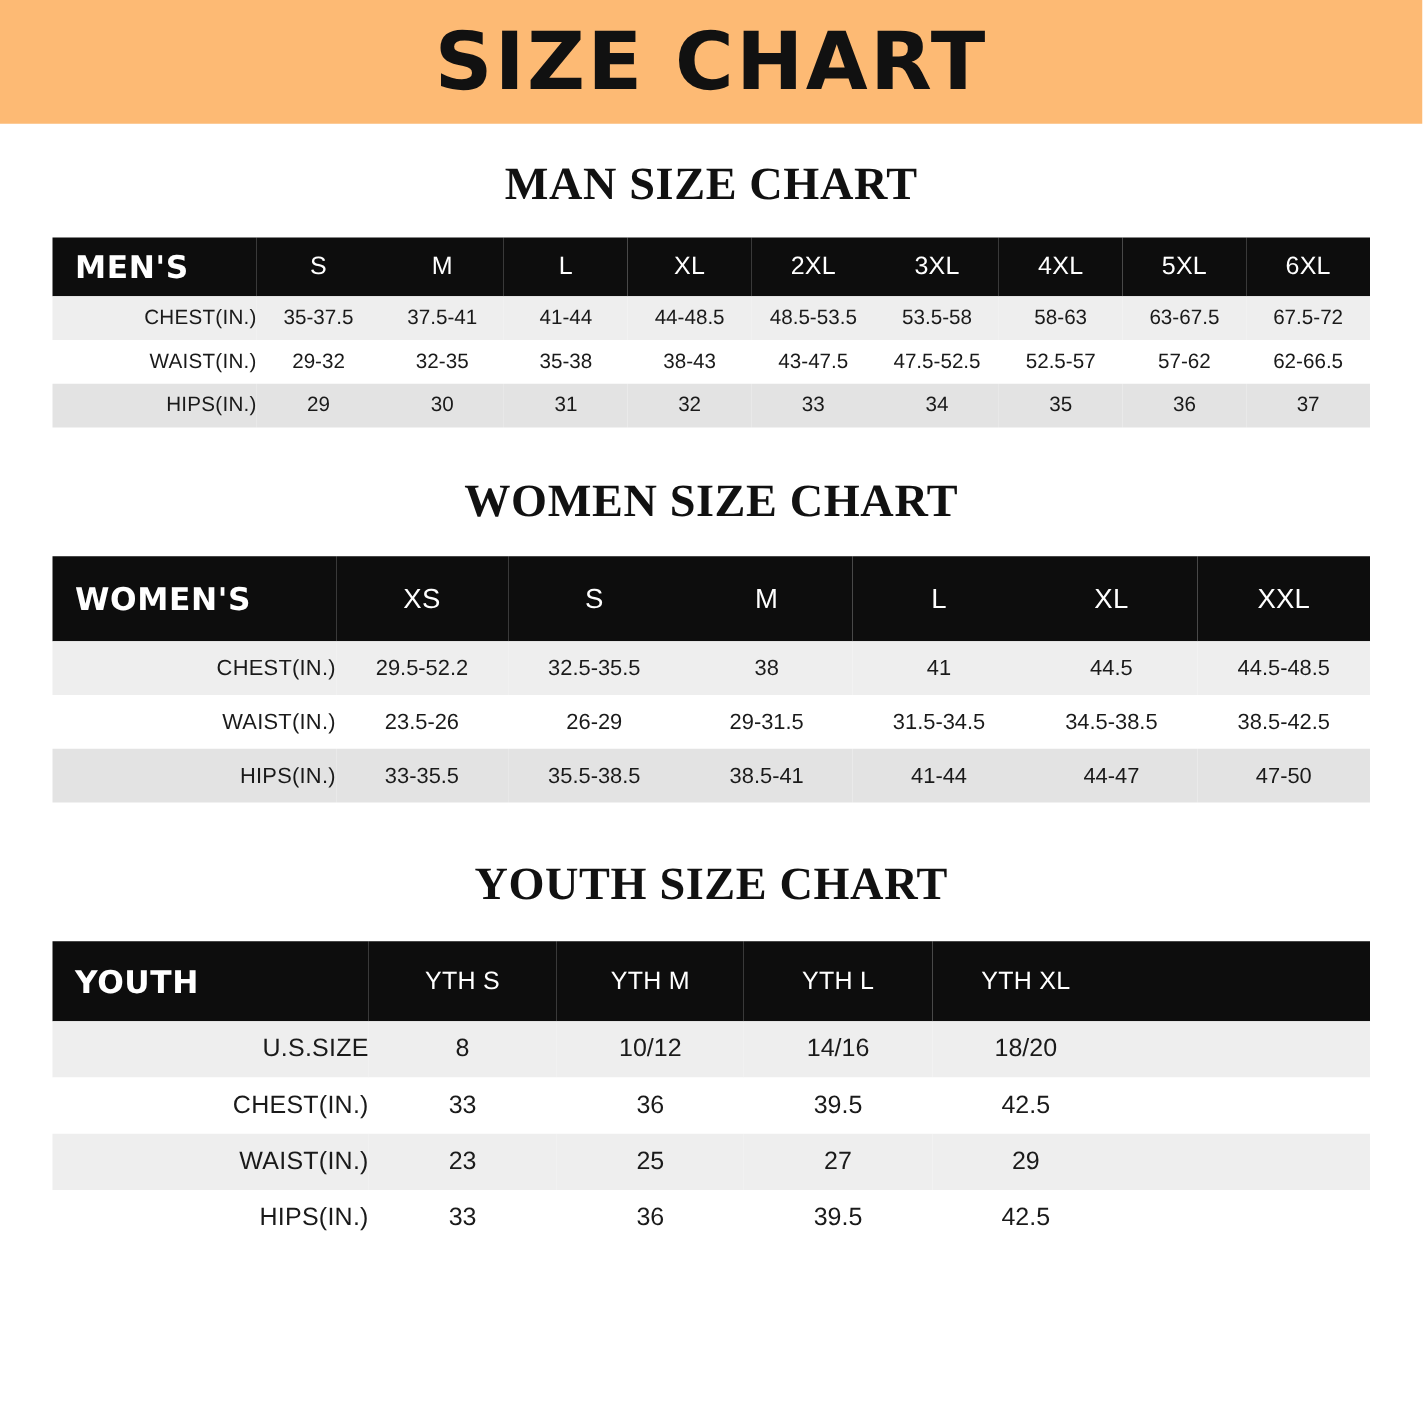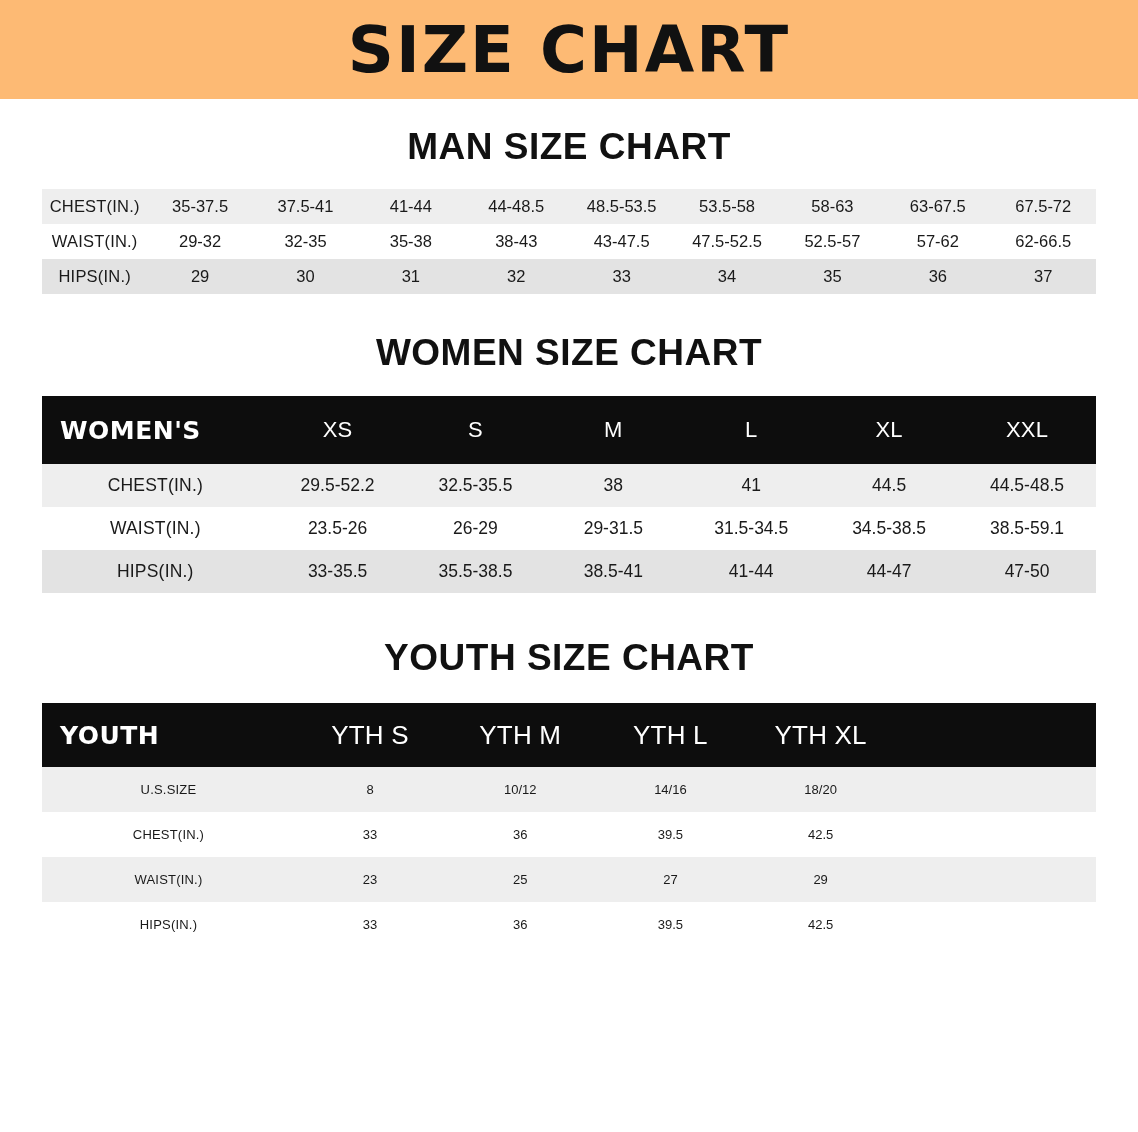--- a/index.html
+++ b/index.html
@@ -30,21 +30,21 @@
     font-weight: 700;
     font-size: 64px;
     letter-spacing: 2px;
     color: #111111;
     line-height: 1;
   }
 
   
   .section-heading {
     text-align: center;
-    font-family: Liberation Sans, sans-serif;
+    font-family: Liberation Serif, serif;
     font-weight: 700;
     font-size: 37px;
     letter-spacing: 0.5px;
     color: #111111;
   }
   .h-man    { margin-top: 27px; margin-bottom: 0; }
   .h-women  { margin-top: 38px; margin-bottom: 0; }
   .h-youth  { margin-top: 44px; margin-bottom: 0; }
 
   
@@ -75,27 +75,27 @@
     font-size: 25px;
     text-align: left;
     padding-left: 18px;
     letter-spacing: 0.5px;
   }
   .hdr-row td.size-cell {
     font-family: "Liberation Sans", sans-serif;
     font-size: 20px;
   }
   .hdr-women td.size-cell { font-size: 22px; }
-  .hdr-youth td.size-cell { font-size: 26px; }
+  .hdr-youth td.size-cell { font-size: 20px; }
 
   
   .body-row { height: 35px; }
   .body-row td { font-size: 17px; color: #1a1a1a; }
   .body-row td.label-cell {
-    text-align: center;
+    text-align: right;
     font-size: 17px;
     letter-spacing: 0.2px;
   }
   .shade-a { background: #eeeeee; }
   .shade-b { background: #ffffff; }
   .shade-c { background: #e3e3e3; }
 
   
   .men-table .body-row { height: 35px; }
   .men-table .body-row td { font-size: 16.5px; }
@@ -104,21 +104,21 @@
   
   .women-table { margin-top: 22px; }
   .women-table .hdr-row { height: 68px; }
   .women-table .body-row { height: 43px; }
   .women-table .body-row td { font-size: 17.5px; }
 
   
   .youth-table { margin-top: 24px; }
   .youth-table .hdr-row { height: 64px; }
   .youth-table .body-row { height: 45px; }
-  .youth-table .body-row td { font-size: 13px; }
+  .youth-table .body-row td { font-size: 20px; }
 
   
   .note {
     margin: 22px 40px 0 40px;
     text-align: center;
     color: #a8201a;
     font-family: "DejaVu Sans", sans-serif;
     font-size: 24.5px;
     line-height: 1.35;
     letter-spacing: -0.2px;
@@ -129,20 +129,32 @@
 <body>
 
 <div class="banner">
   <div class="banner-title">SIZE CHART</div>
 </div>
 
 <div class="section-heading h-man">MAN SIZE CHART</div>
 <div class="table-wrap">
   <table class="men-table">
     <tbody>
+      <tr class="hdr-row">
+        <td class="label-cell" style="width:15.5%">MEN'S</td>
+        <td class="size-cell">S</td>
+        <td class="size-cell">M</td>
+        <td class="size-cell">L</td>
+        <td class="size-cell">XL</td>
+        <td class="size-cell">2XL</td>
+        <td class="size-cell">3XL</td>
+        <td class="size-cell">4XL</td>
+        <td class="size-cell">5XL</td>
+        <td class="size-cell">6XL</td>
+      </tr>
       <tr class="body-row shade-a">
         <td class="label-cell">CHEST(IN.)</td>
         <td>35-37.5</td>
         <td>37.5-41</td>
         <td>41-44</td>
         <td>44-48.5</td>
         <td>48.5-53.5</td>
         <td>53.5-58</td>
         <td>58-63</td>
         <td>63-67.5</td>
@@ -198,21 +210,21 @@
         <td>44.5</td>
         <td>44.5-48.5</td>
       </tr>
       <tr class="body-row shade-b">
         <td class="label-cell">WAIST(IN.)</td>
         <td>23.5-26</td>
         <td>26-29</td>
         <td>29-31.5</td>
         <td>31.5-34.5</td>
         <td>34.5-38.5</td>
-        <td>38.5-59.1</td>
+        <td>38.5-42.5</td>
       </tr>
       <tr class="body-row shade-c">
         <td class="label-cell">HIPS(IN.)</td>
         <td>33-35.5</td>
         <td>35.5-38.5</td>
         <td>38.5-41</td>
         <td>41-44</td>
         <td>44-47</td>
         <td>47-50</td>
       </tr>

